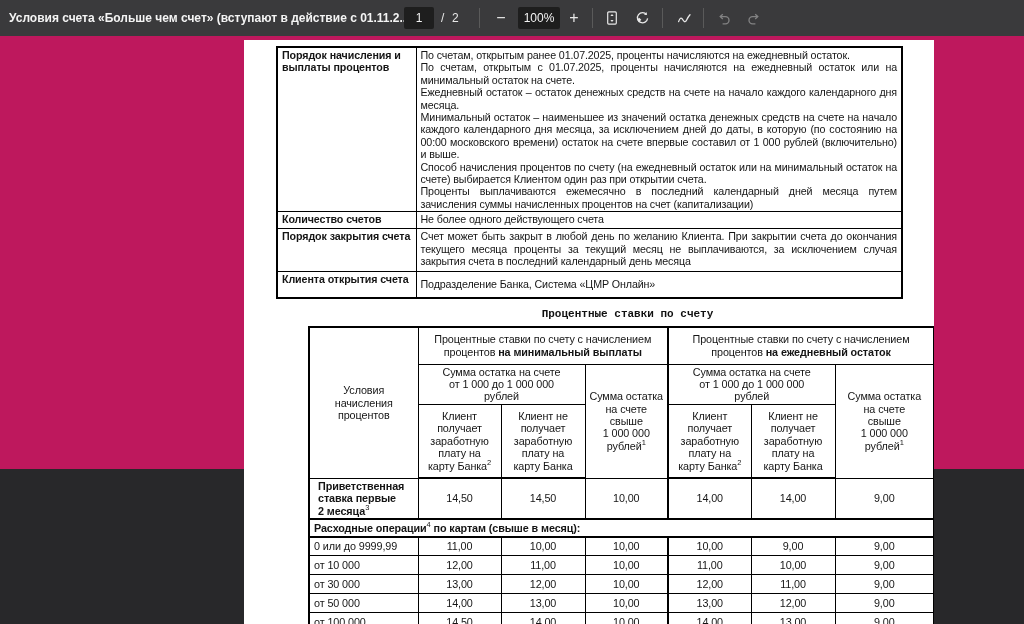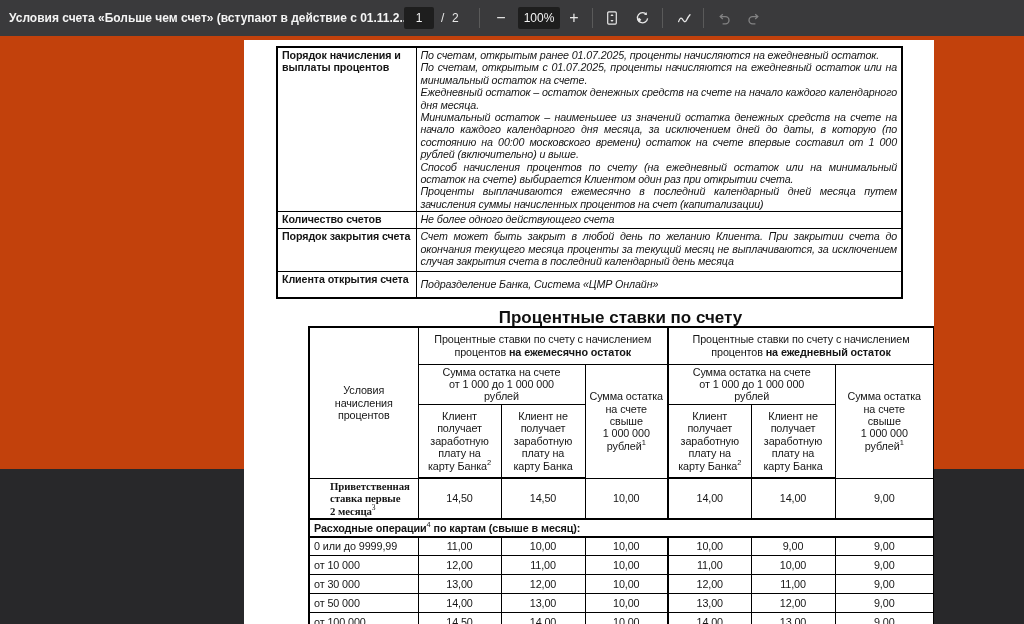--- a/index.html
+++ b/index.html
@@ -22,44 +22,44 @@
   .tb-btn{position:absolute;top:4px;width:28px;height:28px;display:flex;align-items:center;
           justify-content:center;color:#e8e8e8;background:transparent;border:none;cursor:pointer;}
   .minus{left:487px;font-size:16px;}
   .zoom-chip{left:518px;width:42px;}
   .plus{left:560px;font-size:16px;}
   .fit{left:598px;}.rot{left:628px;}.ink{left:670px;}.undo{left:710px;}.redo{left:740px;}
   .tb-btn svg{display:block;}
   .dim{opacity:.55;}
 
   
-  .canvas{position:absolute;top:36px;left:0;width:1024px;height:433px;background:#c2410c;}
+  .canvas{position:absolute;top:36px;left:0;width:1024px;height:433px;background:#be185d;}
   .page{position:absolute;left:244px;top:4px;width:690px;height:584px;background:#ffffff;overflow:hidden;}
 
   .docwrap{position:absolute;left:32px;top:6px;width:625px;color:#151515;}
 
   table{border-collapse:collapse;table-layout:fixed;width:625px;}
   td{border:1px solid #000;}
   .info-table{border:2px solid #000;font-size:10.7px;line-height:12.4px;}
   .info-table td{vertical-align:top;padding:1px 4px;overflow:hidden;}
   .info-table td.lbl{font-weight:700;letter-spacing:-.1px;}
   .info-table td.val{text-align:justify;letter-spacing:-.12px;}
   .info-table td.mid{vertical-align:middle;}
-  .info-table p{margin:0;font-style:italic;}
-
-  .rates-title{position:absolute;left:32px;top:262px;width:625px;text-align:center;
-               font-size:17px;font-weight:700;color:#111;}
+  .info-table p{margin:0;}
+
+  .rates-title{position:absolute;left:39px;top:262px;width:625px;text-align:center;
+               font-size:11px;font-weight:700;color:#111;font-family:Liberation Mono, monospace;}
 
   .rates-wrap{position:absolute;left:32px;top:280px;width:625px;}
   .rates-table{border:2px solid #000;font-size:10.8px;line-height:12.4px;color:#151515;}
   .rates-table td{padding:1px 3px;text-align:center;vertical-align:middle;overflow:hidden;letter-spacing:-.1px;}
   .rates-table td.gs{border-left:2px solid #000;}
   .rates-table tr.hdrend td{border-bottom:2px solid #000;}
   .pre{white-space:pre-line;}
-  .rates-table td.rlbl{text-align:left;font-weight:700;padding-left:20px;font-family:Liberation Serif, serif;}
+  .rates-table td.rlbl{text-align:left;font-weight:700;padding-left:8px;}
   .rates-table td.plain{text-align:left;font-weight:400;padding-left:4px;}
   .rates-table td.section{text-align:left;font-weight:700;padding-left:4px;border-top:2px solid #000;border-bottom:2px solid #000;}
   sup{font-size:7.5px;line-height:0;font-weight:400;}
   b.seg{font-weight:700;}
 </style>
 </head>
 <body>
 
 <div class="app">
 
@@ -180,21 +180,21 @@
                 <col style="width:83px">
             <col style="width:83px">
                 <col style="width:84px">
                 <col style="width:99px">
           </colgroup>
           <tbody>
                 <tr style="height:37px">
             <td rowspan="3" class="pre">Условия
 начисления
 процентов</td>
-            <td colspan="3"><span>Процентные ставки по счету с начислением процентов </span><b class="seg">на ежемесячно остаток</b></td>
+            <td colspan="3"><span>Процентные ставки по счету с начислением процентов </span><b class="seg">на минимальный выплаты</b></td>
             <td colspan="3" class="gs"><span>Процентные ставки по счету с начислением процентов </span><b class="seg">на ежедневный остаток</b></td>
           </tr>
           <tr style="height:38px">
             <td colspan="2" class="pre">Сумма остатка на счете
 от 1&nbsp;000 до 1&nbsp;000&nbsp;000
 рублей</td>
             <td rowspan="2"><span class="pre">Сумма остатка
 на счете
 свыше
 1&nbsp;000&nbsp;000

